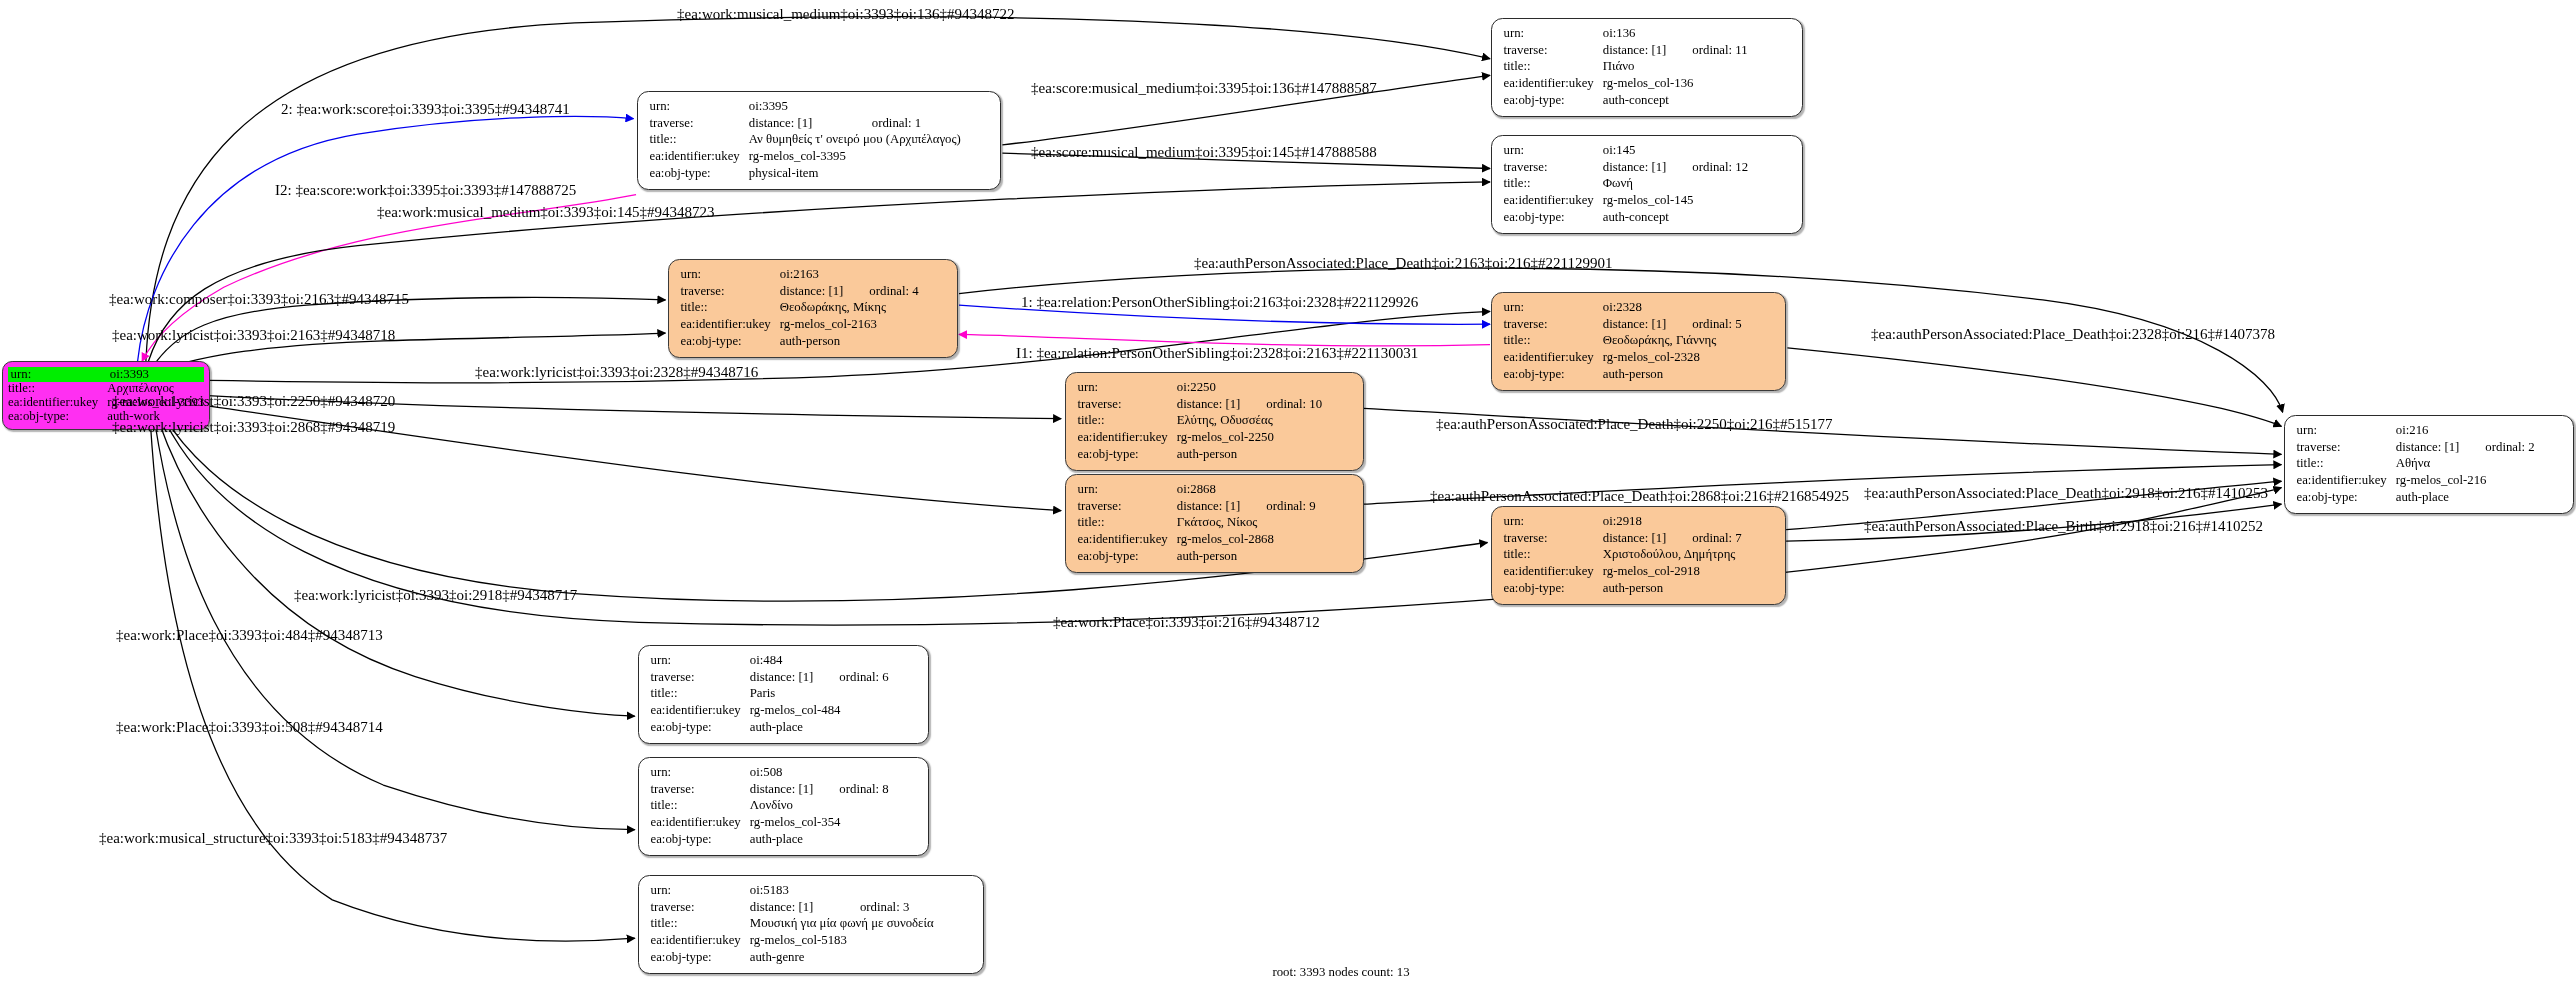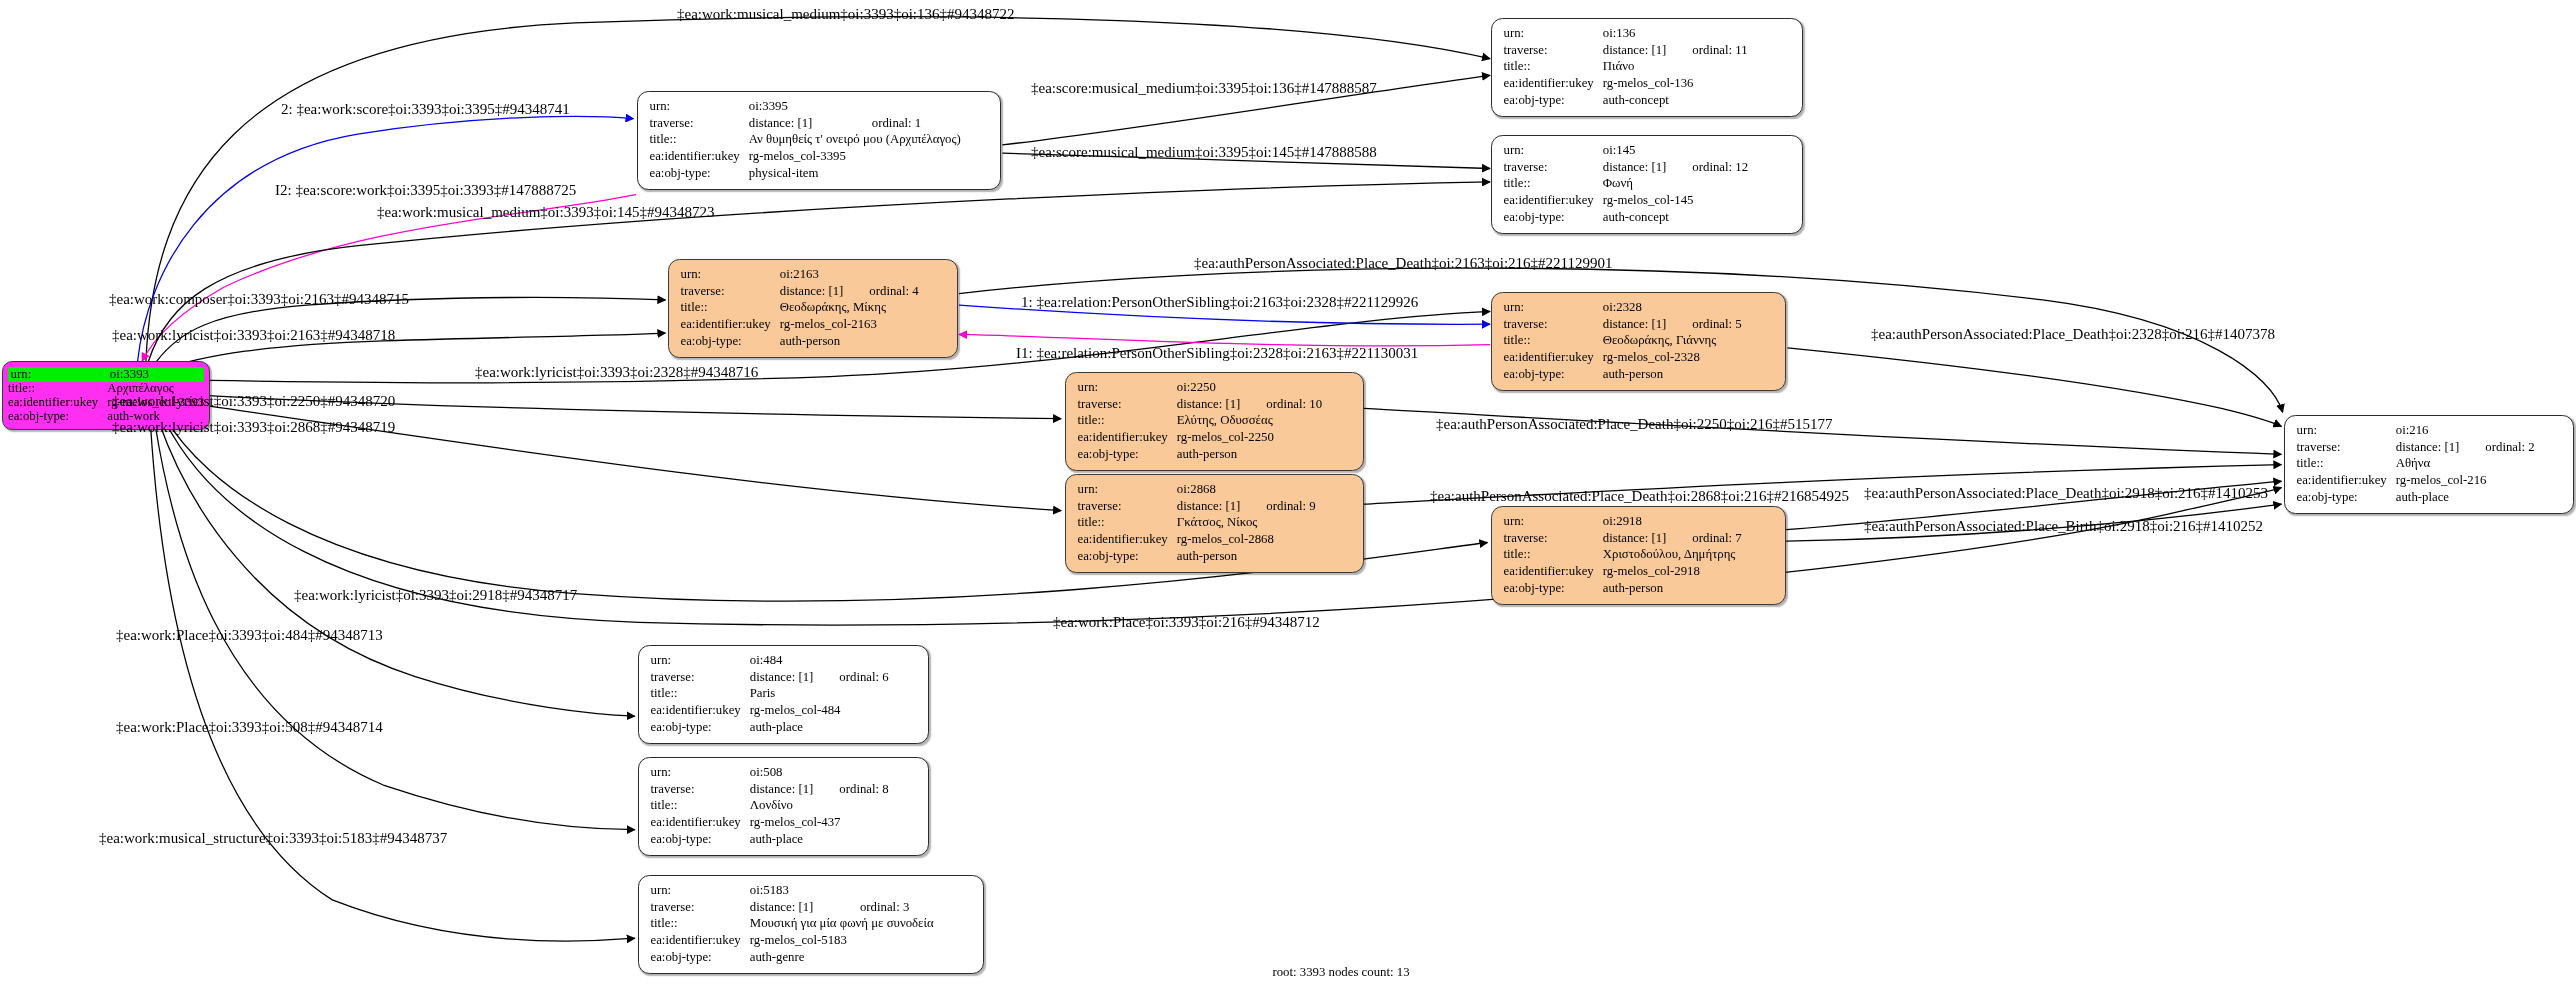--- a/index.html
+++ b/index.html
@@ -423,21 +423,21 @@
               <td class="key">traverse:</td>
               <td class="val">distance: [1]</td>
               <td class="ord">ordinal: 8</td>
             </tr>
             <tr>
               <td class="key">title::</td>
               <td class="val" colspan="2">Λονδίνο</td>
             </tr>
             <tr>
               <td class="key">ea:identifier:ukey</td>
-              <td class="val" colspan="2">rg-melos_col-437</td>
+              <td class="val" colspan="2">rg-melos_col-354</td>
             </tr>
             <tr>
               <td class="key">ea:obj-type:</td>
               <td class="val" colspan="2">auth-place</td>
             </tr>
           </tbody>
         </table>
       </div>
       <div class="node" style="left: 638px; top: 875px; min-width: 346px;">
         <table>

